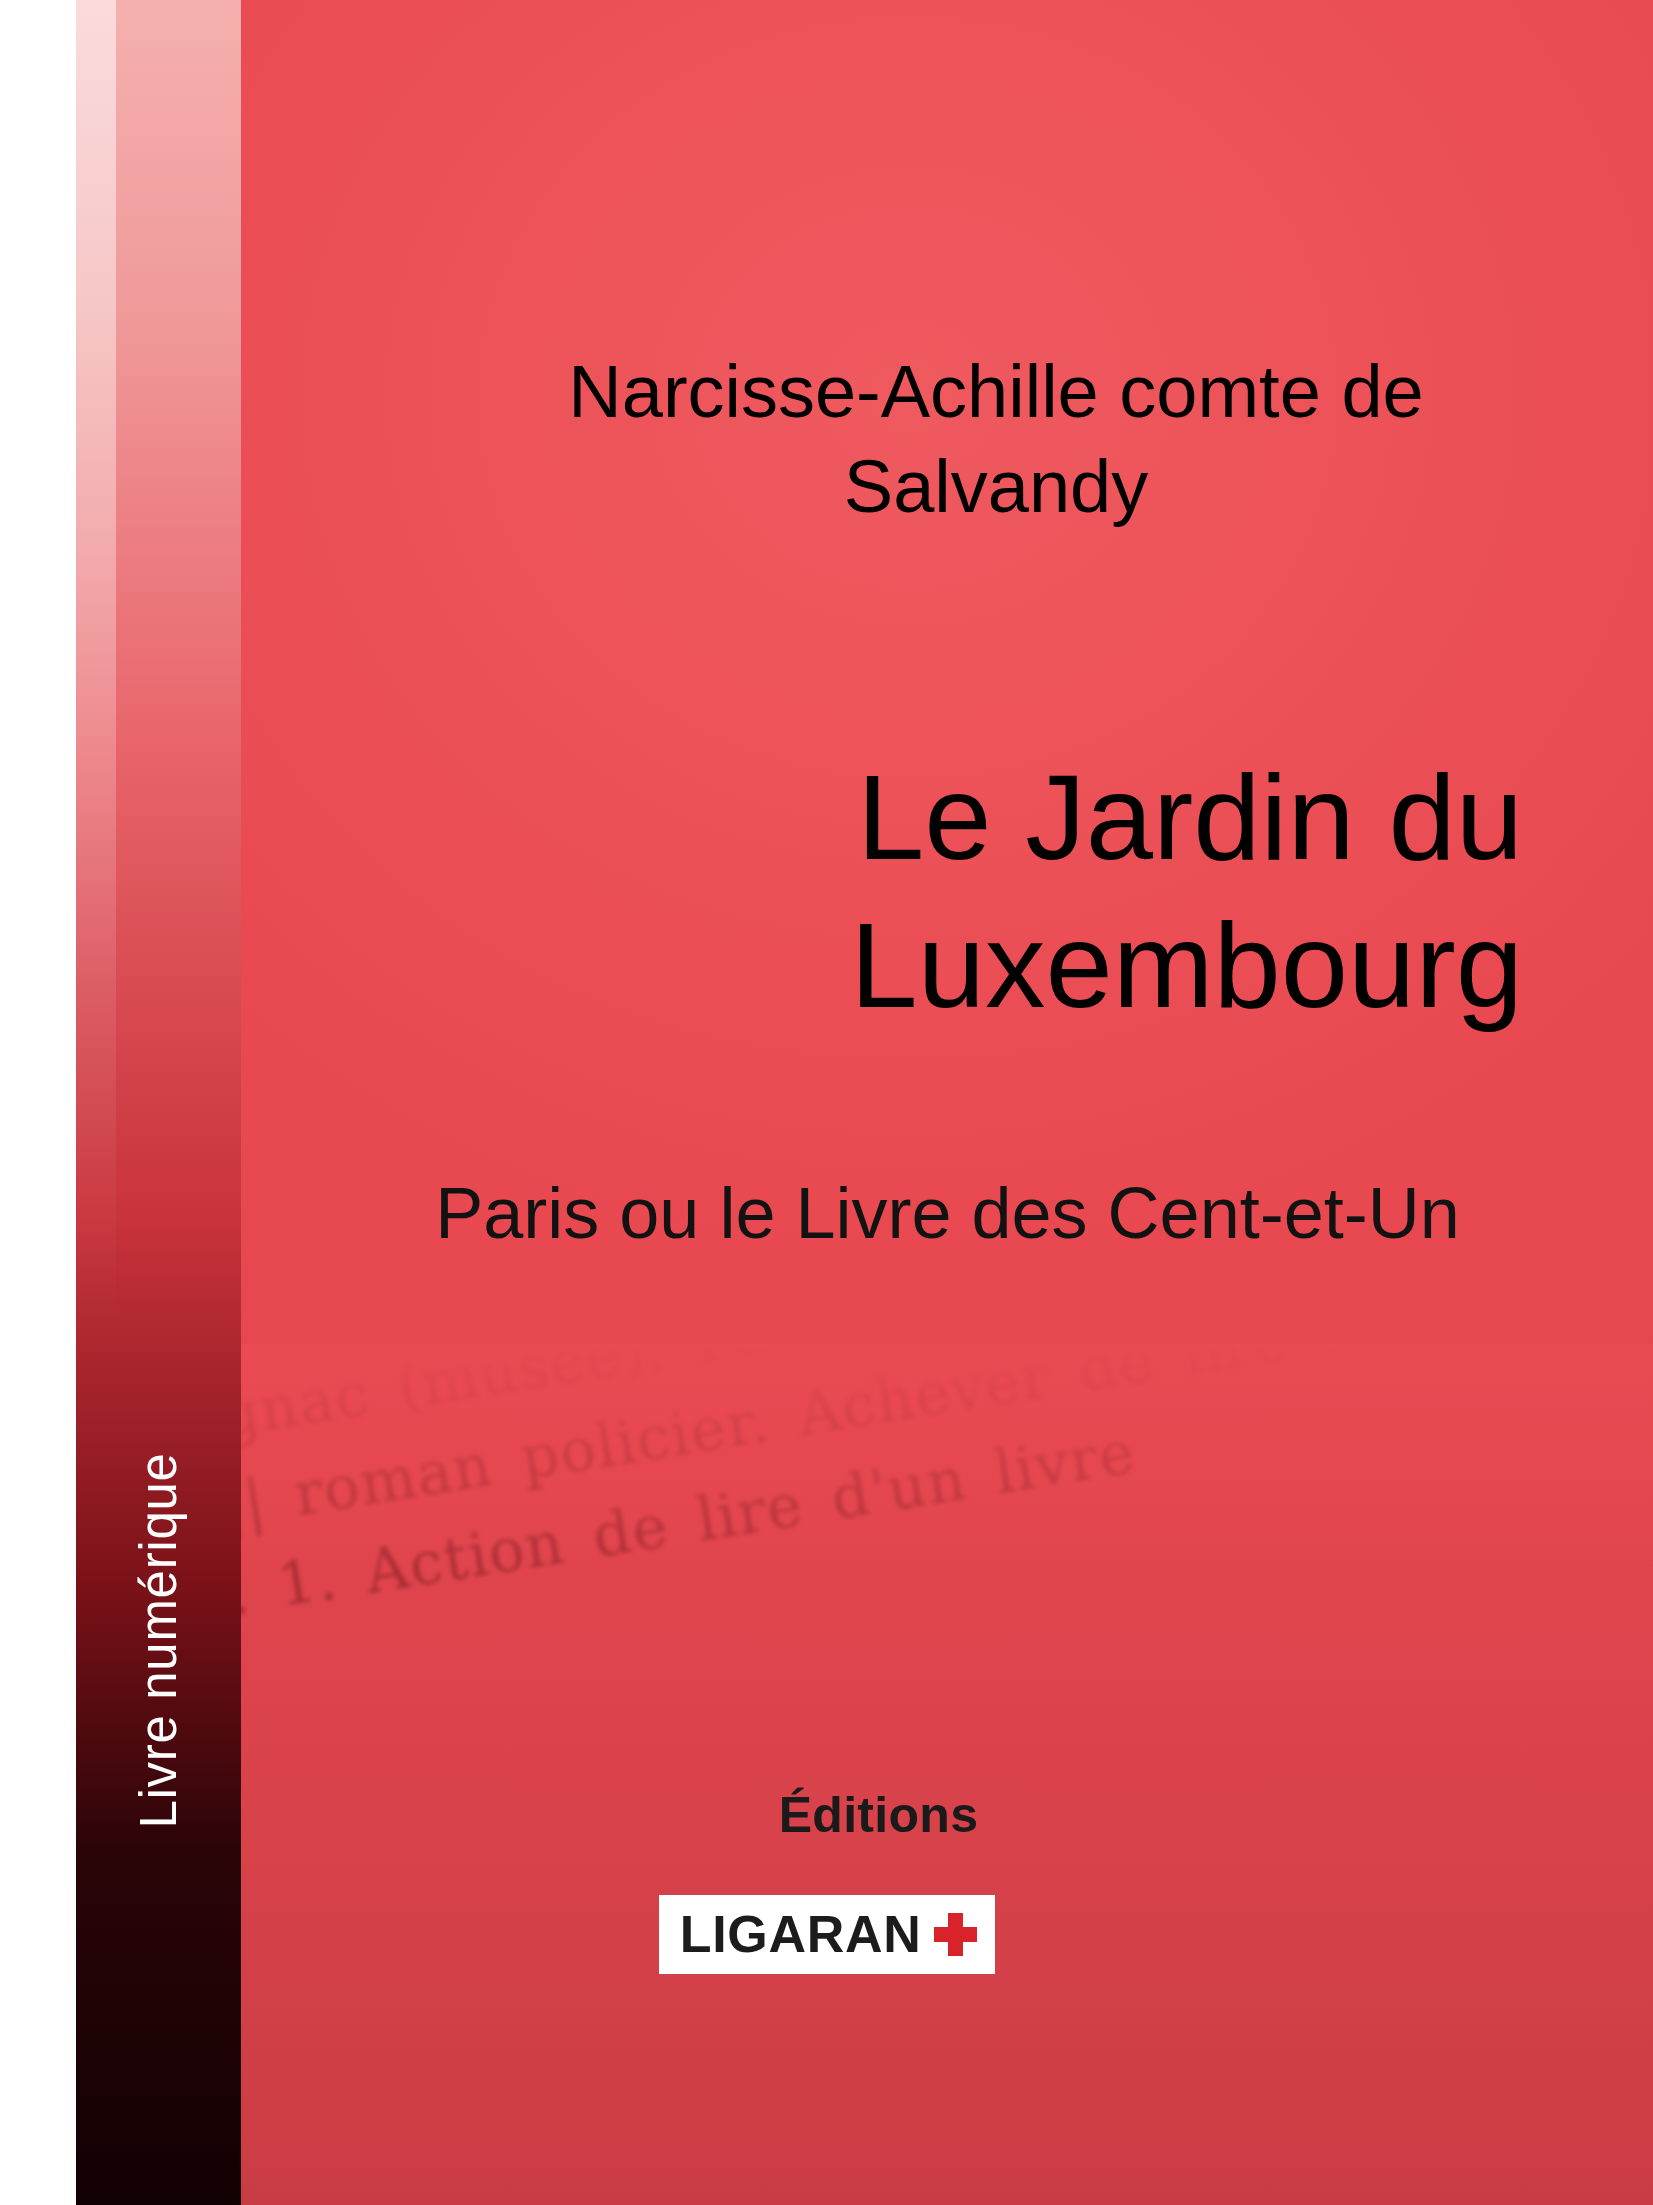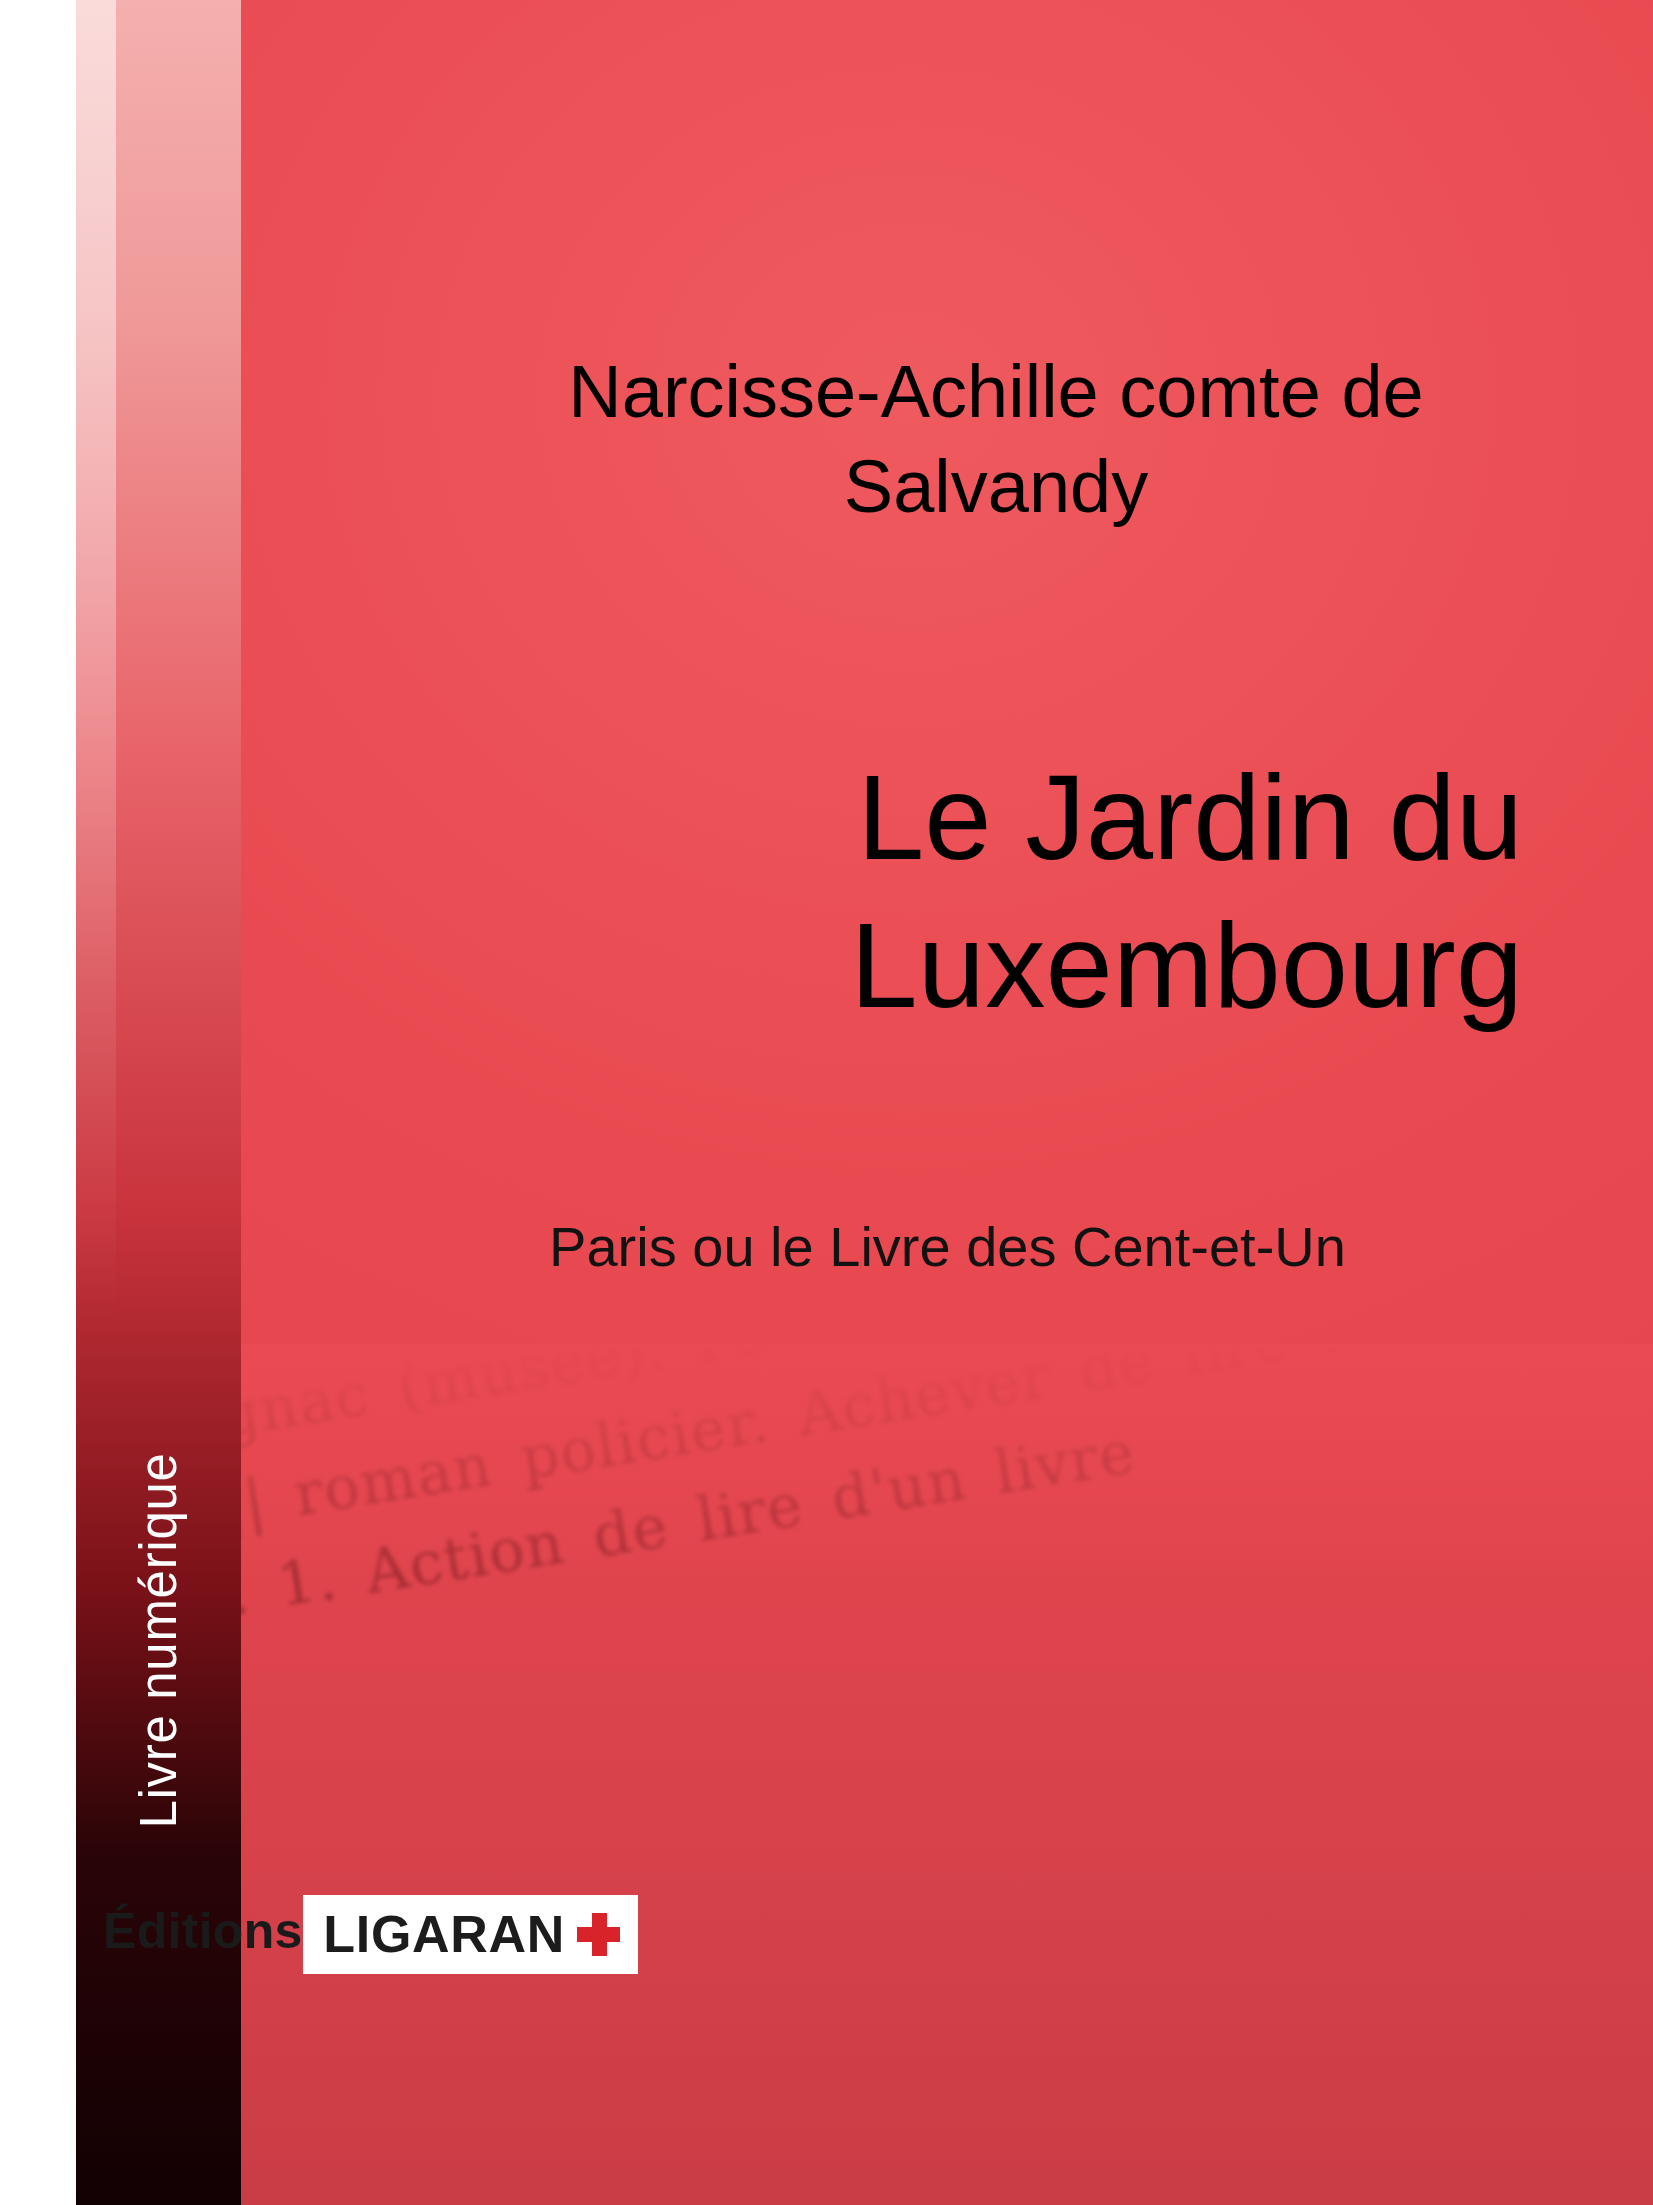--- a/index.html
+++ b/index.html
@@ -136,34 +136,35 @@
     line-height: 1.22;
     text-align: right;
     font-family: "Liberation Sans", sans-serif;
   }
   .subtitle {
     position: absolute;
     left: 386px;
     right: 145px;
     top: 1165px;
     color: #121212;
-    font-size: 56px;
+    font-size: 72px;
     line-height: 1.36;
     text-align: center;
     font-family: "Liberation Sans", sans-serif;
-    margin-top: 44px;
   }
   
   .publisher {
     position: absolute;
     left: 0;
     right: 0;
     bottom: 231px;
     display: flex;
+    flex-direction: column;
     align-items: center;
+    gap: 44px;
   }
   .publisher-name {
     color: #1a1a1a;
     font-size: 50px;
     font-weight: bold;
     letter-spacing: 0.3px;
     margin-left: 103px;
     margin-bottom: 6.9px;
     font-family: "Liberation Sans", sans-serif;
   }

